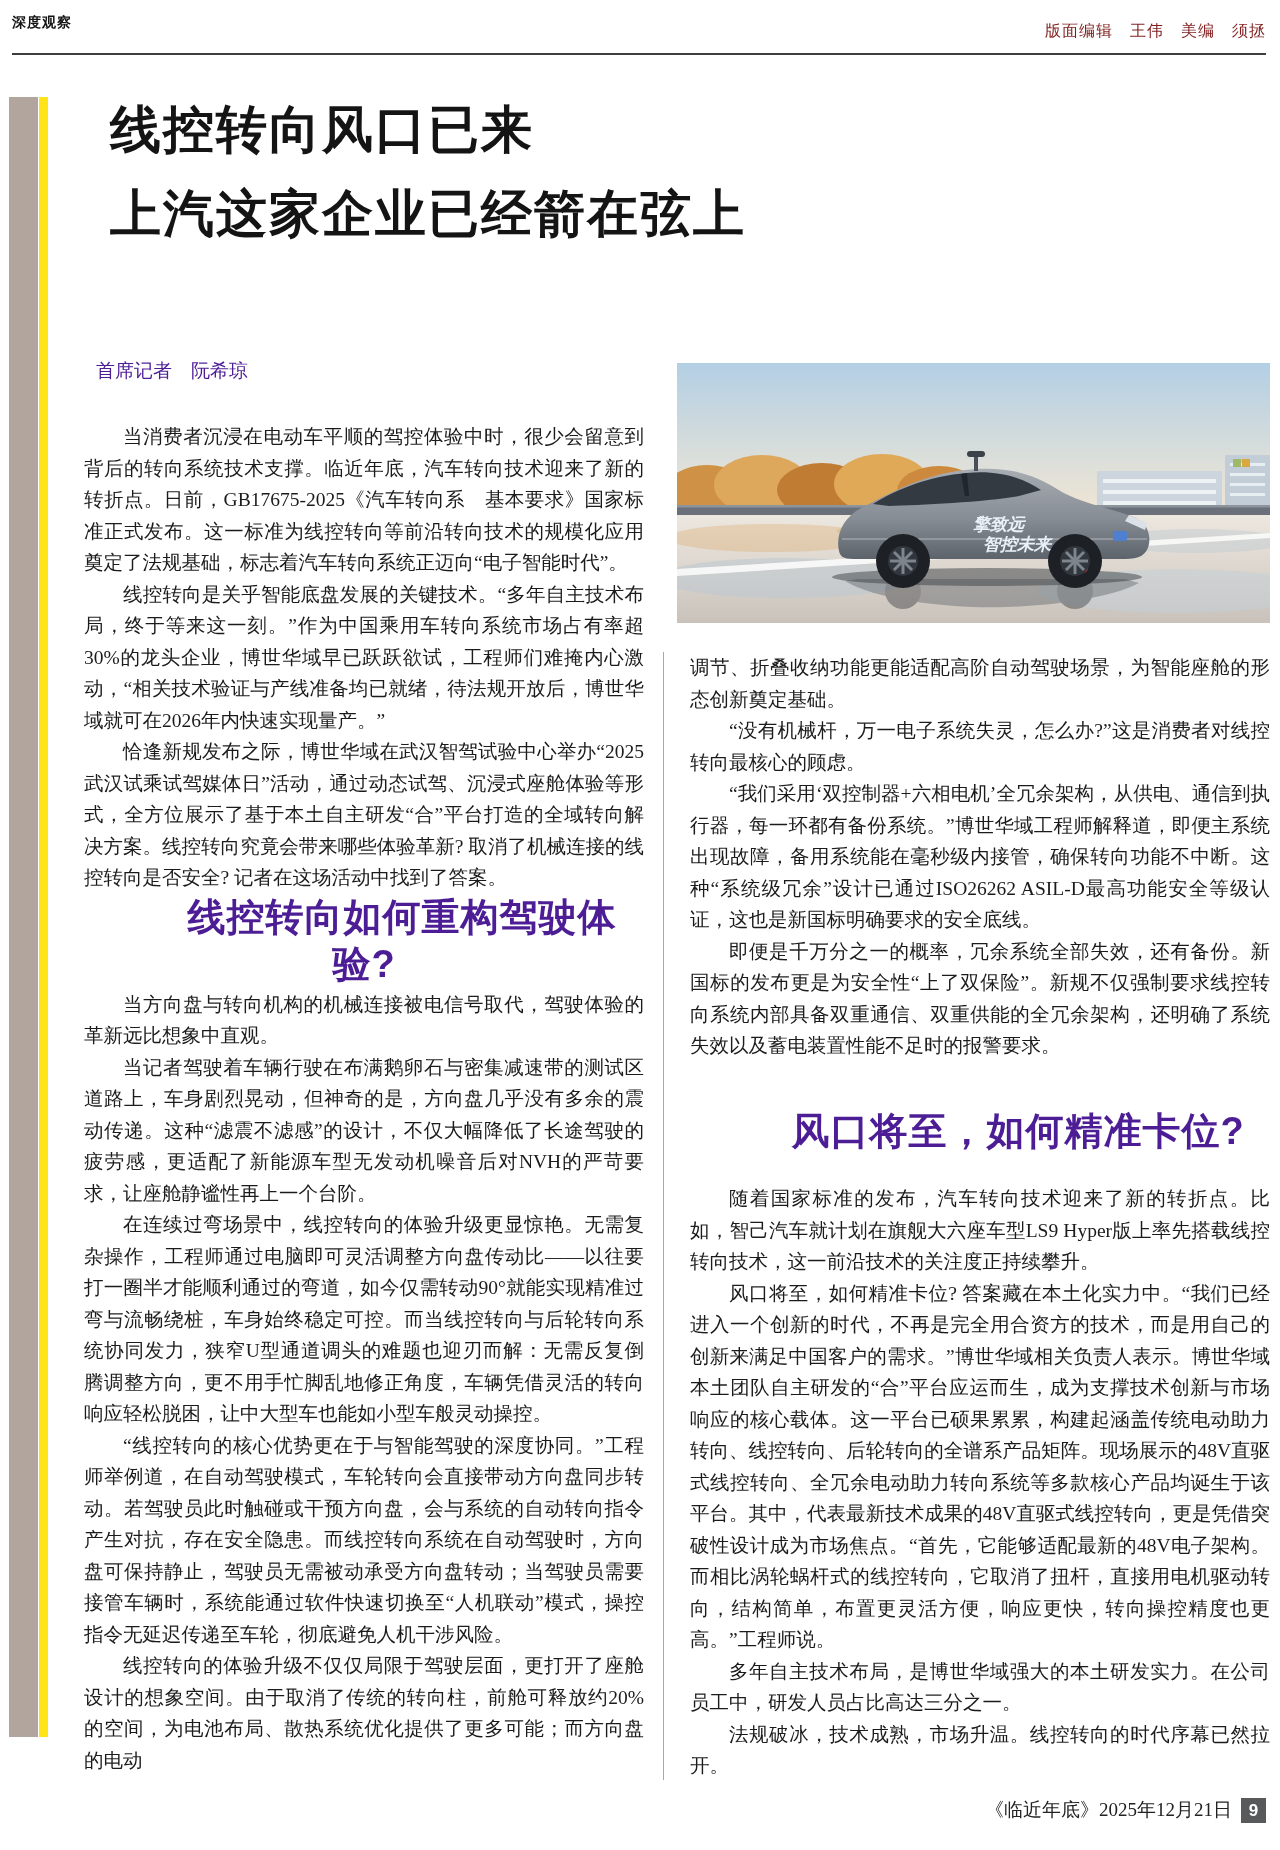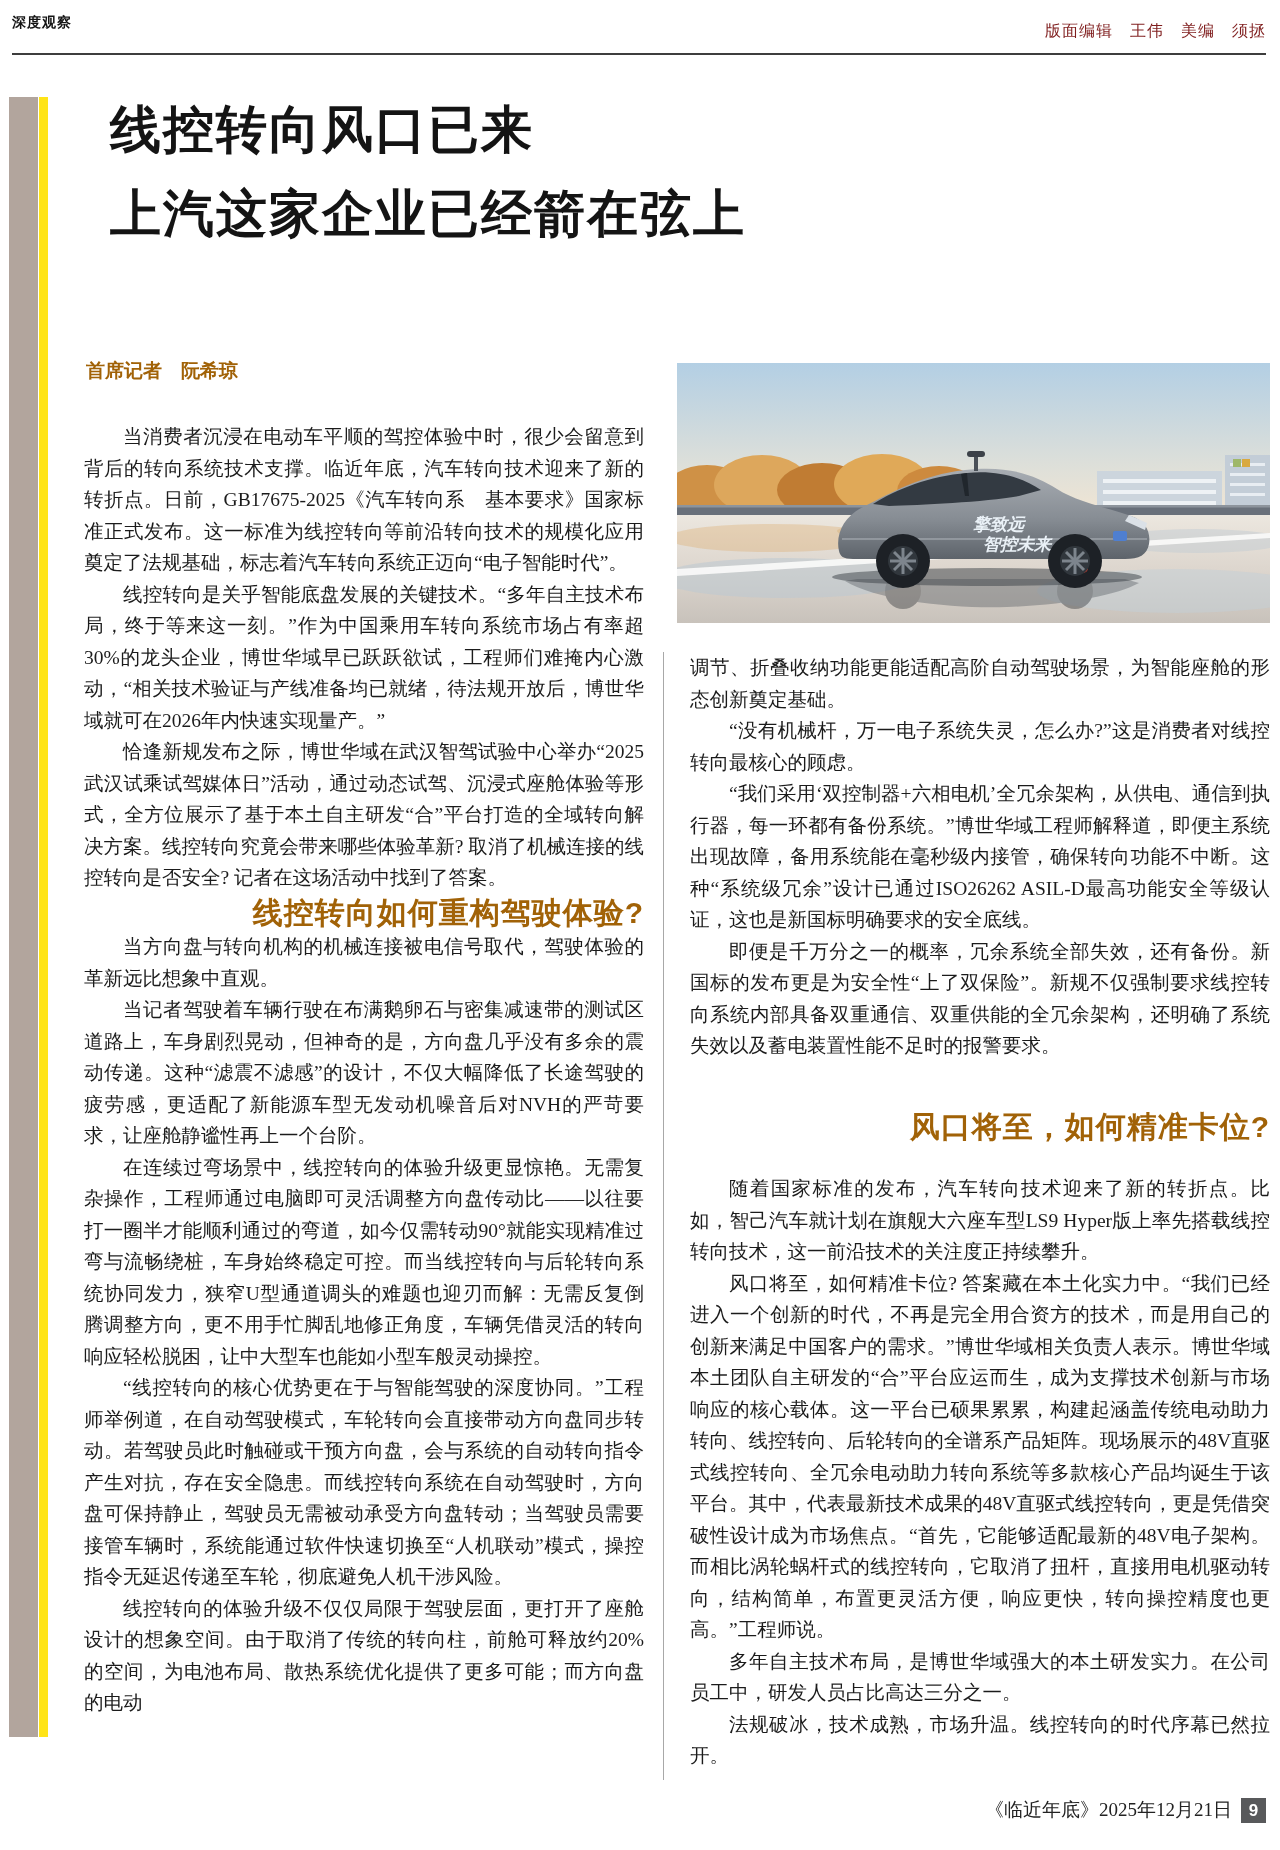--- a/index.html
+++ b/index.html
@@ -18,32 +18,32 @@
     font-size:16px; color:#7f1d1d; letter-spacing:1px;
   }
   .header-rule { position:absolute; left:12px; top:53px; width:1254px; height:2px; background:#3d3d3d; }
   .bar-gray   { position:absolute; left:9px;  top:97px; width:29px; height:1640px; background:#b2a59d; }
   .bar-yellow { position:absolute; left:39px; top:97px; width:9px;  height:1640px; background:#ffe417; }
   .title {
     position:absolute; left:72px; top:88px;
     font-family:"Liberation Sans","DejaVu Sans",sans-serif;
     font-weight:800; font-size:51px; line-height:84px; color:#141414; letter-spacing:2px;margin-left:38px;
   }
-  .byline { position:absolute; left:86px; top:358px; font-size:19px; color:#a16207;font-weight:bold; }
+  .byline { position:absolute; left:96px; top:358px; font-size:19px; color:#4c1d95; }
   .photo-frame { position:absolute; left:677px; top:363px; width:593px; height:260px; overflow:hidden; }
   .photo-frame svg { display:block; }
   .col { position:absolute; font-size:19.5px; line-height:31.5px; text-align:justify; color:#1b1b1b; }
   .col-left  { left:84px;  top:421px; width:560px; }
   .col-right { left:690px; top:652px; width:580px; }
   .col p { margin:0; text-indent:2em; }
   .col p.no-indent { text-indent:0; }
   .sec-heading {
     font-family:"Liberation Sans","DejaVu Sans",sans-serif;
-    font-weight:bold; font-size:30px; line-height:1.25; color:#a16207;
-    margin:46px 0 36px; text-indent:0; text-align:right; letter-spacing:1px;
+    font-weight:bold; font-size:38px; line-height:1.25; color:#4c1d95;
+    margin:46px 0 36px; text-indent:0; text-align:center; letter-spacing:1px;
   }
   .sec-heading.right { margin:46px 0 28px; }
   .divider { position:absolute; left:663px; top:652px; width:1px; height:1128px; background:#a8a8a8; }
   .footer {
     position:absolute; right:14px; top:1797px; display:flex; align-items:center; gap:9px;
     font-size:19px; color:#222222;
   }
   .page-badge {
     display:inline-block; width:25px; height:25px; background:#58595b; color:#ffffff;
     font-family:"Liberation Sans","DejaVu Sans",sans-serif;

